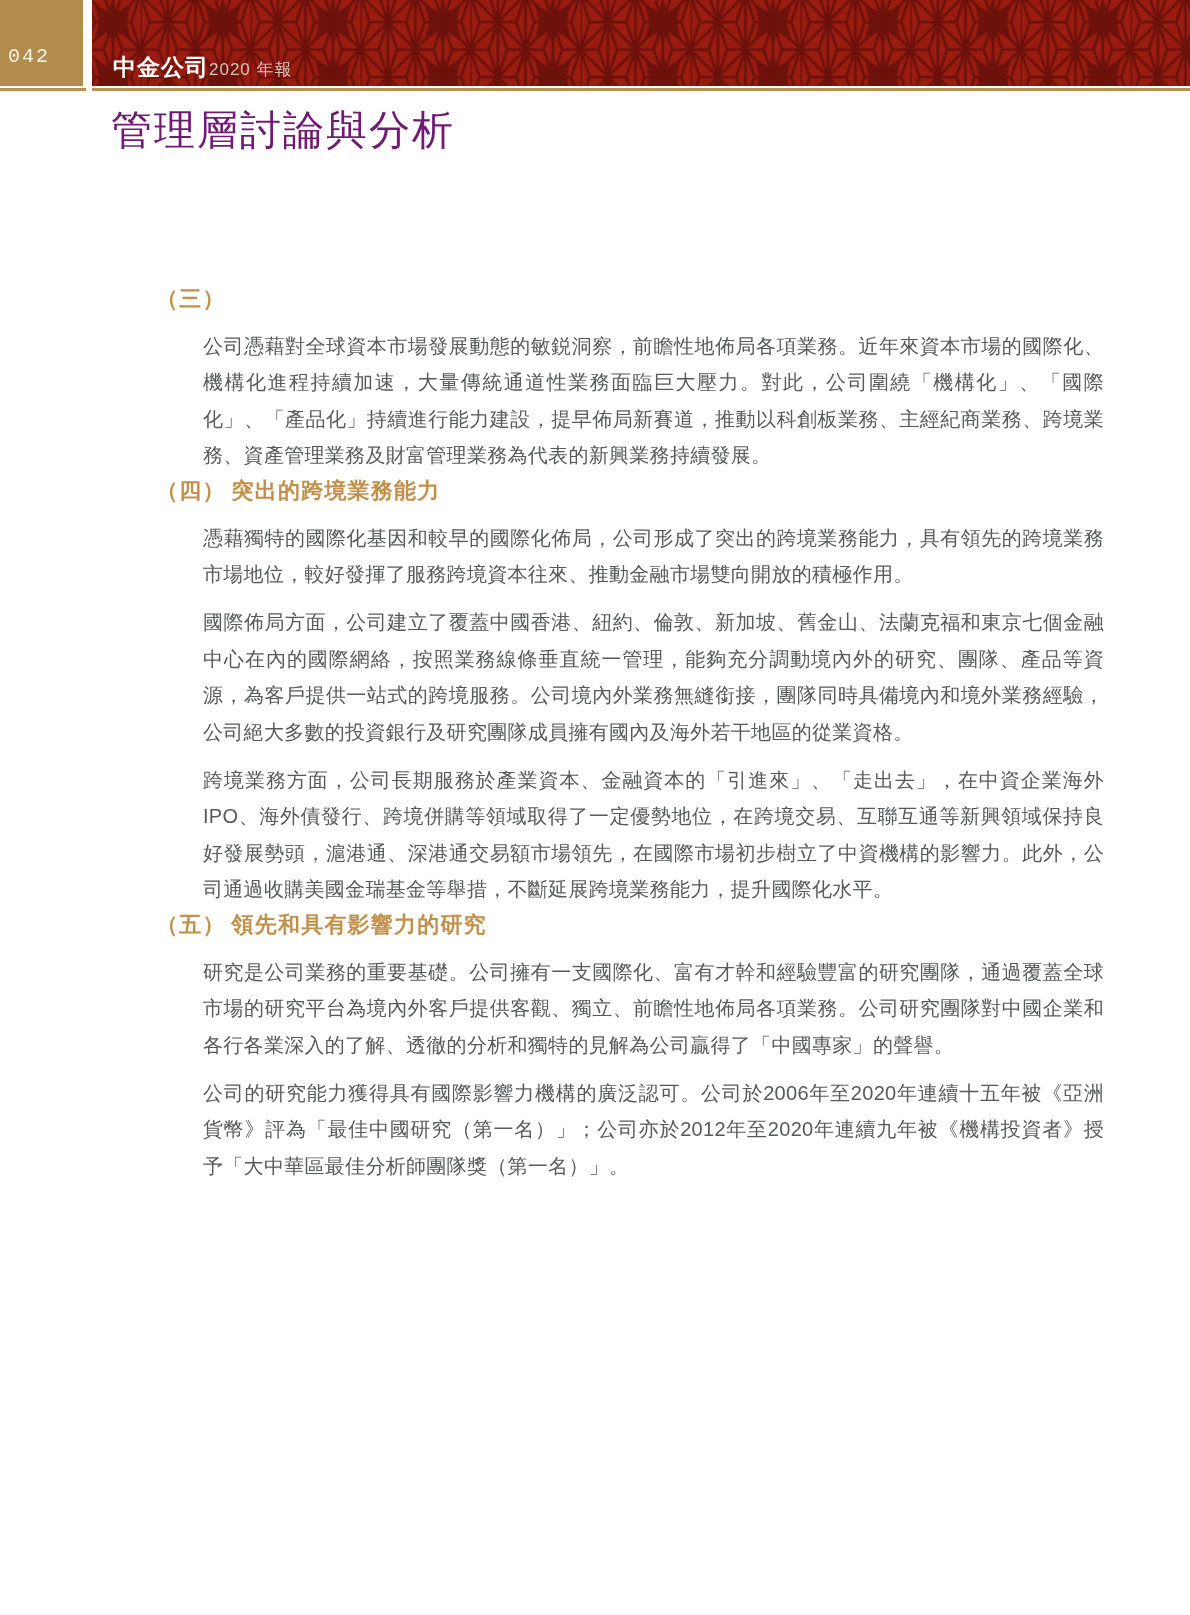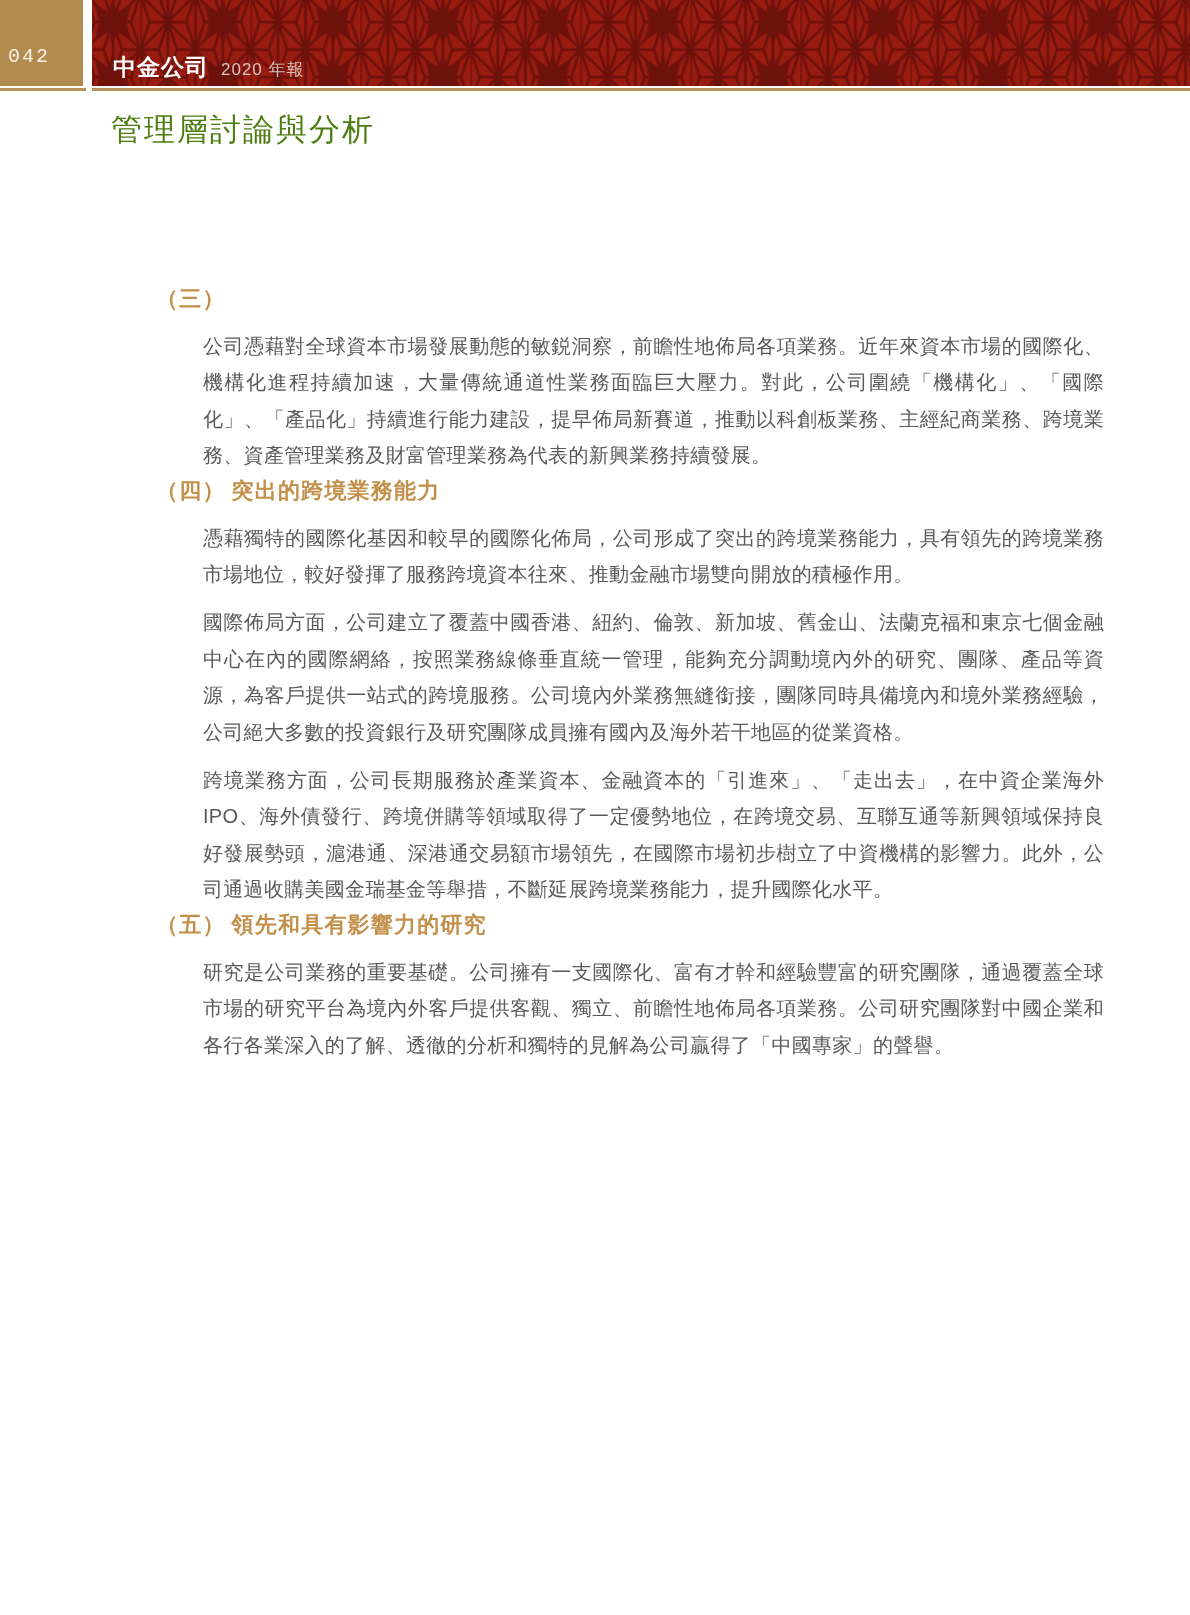--- a/index.html
+++ b/index.html
@@ -17,28 +17,28 @@
     color:#faf3e6;font-family:Liberation Mono, monospace;
     font-size:20px;letter-spacing:2px;line-height:20px;
   }
   .band{
     position:absolute;top:0;left:92px;width:1098px;height:86px;
     background:#9a1c10;overflow:hidden;
   }
   .band svg{position:absolute;top:0;left:0;display:block;}
   .band-text{position:absolute;top:52px;left:21px;white-space:nowrap;z-index:2;}
   .brand{color:#ffffff;font-size:23px;font-weight:700;letter-spacing:1px;}
-  .edition{color:#d8c4bc;font-size:17px;margin-left:12px;letter-spacing:1px;}
+  .edition{color:#d8c4bc;font-size:17px;margin-left:0;letter-spacing:1px;}
   .gold-rule-left{position:absolute;top:88px;left:0;width:86px;height:3px;background:#b89159;}
   .gold-rule-right{position:absolute;top:88px;left:92px;width:1098px;height:3px;background:#b89159;}
   
   .doc-title{
     position:absolute;top:112px;left:111px;margin:0;
     font-family:"Liberation Serif",serif;font-weight:400;
-    font-size:31px;line-height:36px;color:#4d7c0f;letter-spacing:2px;
+    font-size:41px;line-height:36px;color:#701a75;letter-spacing:2px;
   }
   
   .content{position:absolute;top:284px;left:156px;width:948px;}
   .sec + .sec{margin-top:2px;}
   .sec-heading{
     display:flex;margin:0 0 14px 0;
     color:#c2904a;font-size:22px;font-weight:700;line-height:30px;letter-spacing:1.2px;
   }
   .sec-num{margin-right:6px;flex:none;}
   .sec p{
@@ -111,14 +111,15 @@
       <p>國際佈局方面，公司建立了覆蓋中國香港、紐約、倫敦、新加坡、舊金山、法蘭克福和東京七個金融中心在內的國際網絡，按照業務線條垂直統一管理，能夠充分調動境內外的研究、團隊、產品等資源，為客戶提供一站式的跨境服務。公司境內外業務無縫銜接，團隊同時具備境內和境外業務經驗，公司絕大多數的投資銀行及研究團隊成員擁有國內及海外若干地區的從業資格。</p>
       <p>跨境業務方面，公司長期服務於產業資本、金融資本的「引進來」、「走出去」，在中資企業海外IPO、海外債發行、跨境併購等領域取得了一定優勢地位，在跨境交易、互聯互通等新興領域保持良好發展勢頭，滬港通、深港通交易額市場領先，在國際市場初步樹立了中資機構的影響力。此外，公司通過收購美國金瑞基金等舉措，不斷延展跨境業務能力，提升國際化水平。</p>
     </section>
 
   <section class="sec">
     <h2 class="sec-heading">
       <span class="sec-num">（五）</span>
       <span class="sec-title">領先和具有影響力的研究</span>
     </h2>
   <p>研究是公司業務的重要基礎。公司擁有一支國際化、富有才幹和經驗豐富的研究團隊，通過覆蓋全球市場的研究平台為境內外客戶提供客觀、獨立、前瞻性地佈局各項業務。公司研究團隊對中國企業和各行各業深入的了解、透徹的分析和獨特的見解為公司贏得了「中國專家」的聲譽。</p>
+      <p>公司的研究能力獲得具有國際影響力機構的廣泛認可。公司於2006年至2020年連續十五年被《亞洲貨幣》評為「最佳中國研究（第一名）」；公司亦於2012年至2020年連續九年被《機構投資者》授予「大中華區最佳分析師團隊獎（第一名）」。</p>
     </section>
 </div>
 
 </body></html>

